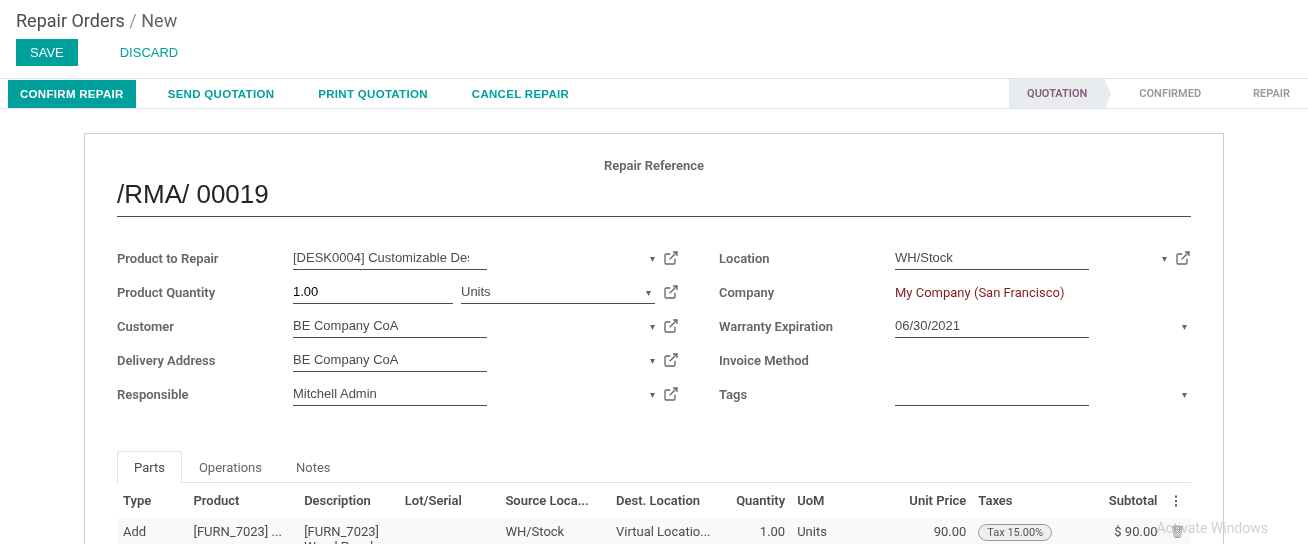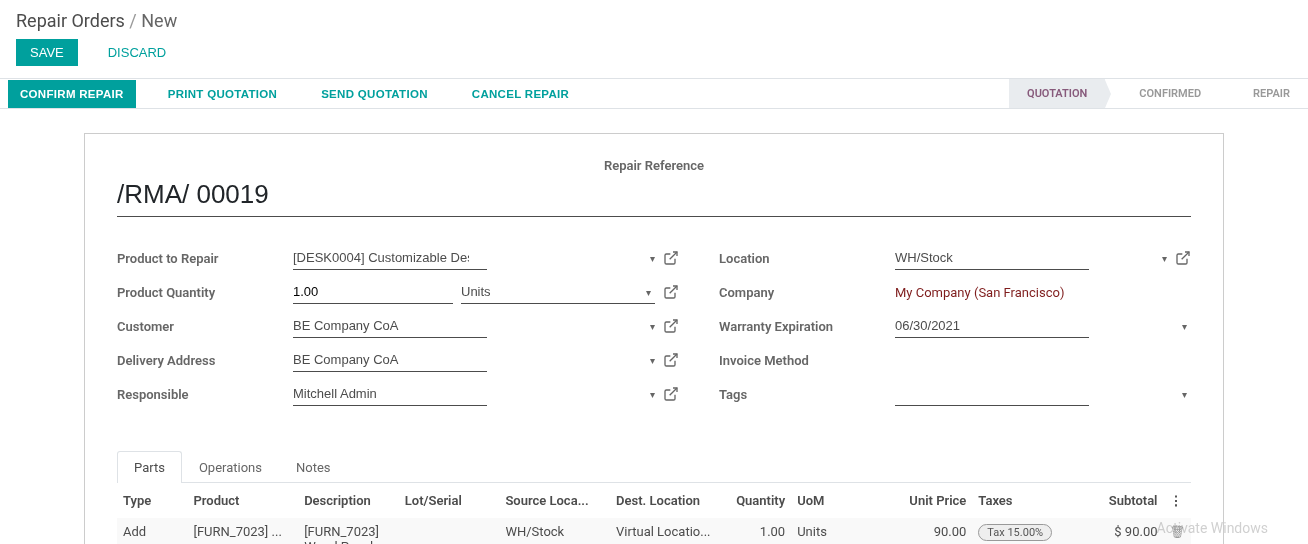--- a/index.html
+++ b/index.html
@@ -1,20 +1,20 @@
 <!DOCTYPE html>
 <html><head>
 <meta charset="utf-8">
 <style>
 * { box-sizing: border-box; margin: 0; padding: 0; }
 body { font-family: -apple-system, BlinkMacSystemFont, "Segoe UI", Roboto, sans-serif; font-size: 13px; color: #4c4c4c; background: #fff; }
 .breadcrumb { padding: 10px 16px 0; font-size: 18px; color: #666; }
 .breadcrumb .main { color: #4c4c4c; }
 .breadcrumb .sep { color: #999; }
-.actions { padding: 8px 16px 12px; display: flex; gap: 16px; align-items: center; }
+.actions { padding: 8px 16px 12px; display: flex; gap: 28px; align-items: center; }
 .btn { border: none; padding: 6px 14px; font-size: 13px; cursor: pointer; font-weight: 500; }
 .btn-primary { background: #00a09d; color: #fff; }
 .btn-link { background: none; color: #00a09d; }
 .button-bar { border-top: 1px solid #dee2e6; border-bottom: 1px solid #dee2e6; display: flex; align-items: stretch; }
 .button-bar-left { display: flex; align-items: center; gap: 20px; padding: 0 0 0 8px; }
 .button-bar-left .btn { font-weight: 600; font-size: 11.5px; letter-spacing: 0.3px; padding: 8px 12px; }
 .status-bar { margin-left: auto; display: flex; }
 .status-step { padding: 8px 18px; font-size: 11px; font-weight: 600; color: #999; position: relative; background: #fff; margin-left: 16px; }
 .status-step.active { background: #e9ecef; color: #875a7b; }
 .status-step::after { content: ""; position: absolute; right: -6px; top: 50%; transform: translateY(-50%); width: 0; height: 0; border-left: 6px solid #fff; border-top: 14px solid transparent; border-bottom: 14px solid transparent; z-index: 1; }
@@ -57,22 +57,22 @@
 </div>
 
 <div class="actions">
   <button class="btn btn-primary">SAVE</button>
   <button class="btn btn-link">DISCARD</button>
 </div>
 
 <div class="button-bar">
   <div class="button-bar-left">
     <button class="btn btn-primary">CONFIRM REPAIR</button>
+    <button class="btn btn-link">SEND QUOTATION</button>
     <button class="btn btn-link">PRINT QUOTATION</button>
-    <button class="btn btn-link">SEND QUOTATION</button>
     <button class="btn btn-link">CANCEL REPAIR</button>
   </div>
   <div class="status-bar">
     <div class="status-step active">QUOTATION</div>
     <div class="status-step">CONFIRMED</div>
     <div class="status-step">REPAIR</div>
   </div>
 </div>
 
 <div class="form-sheet">

